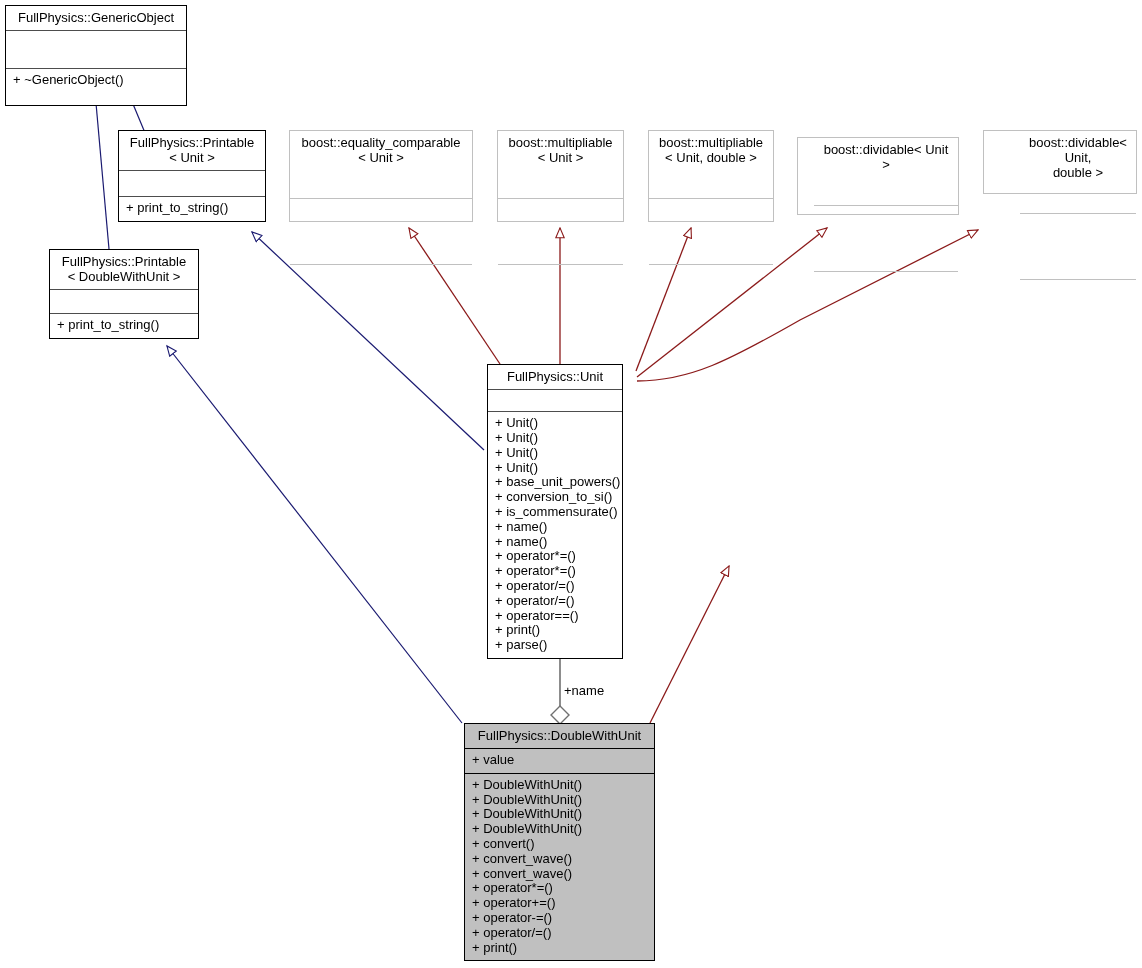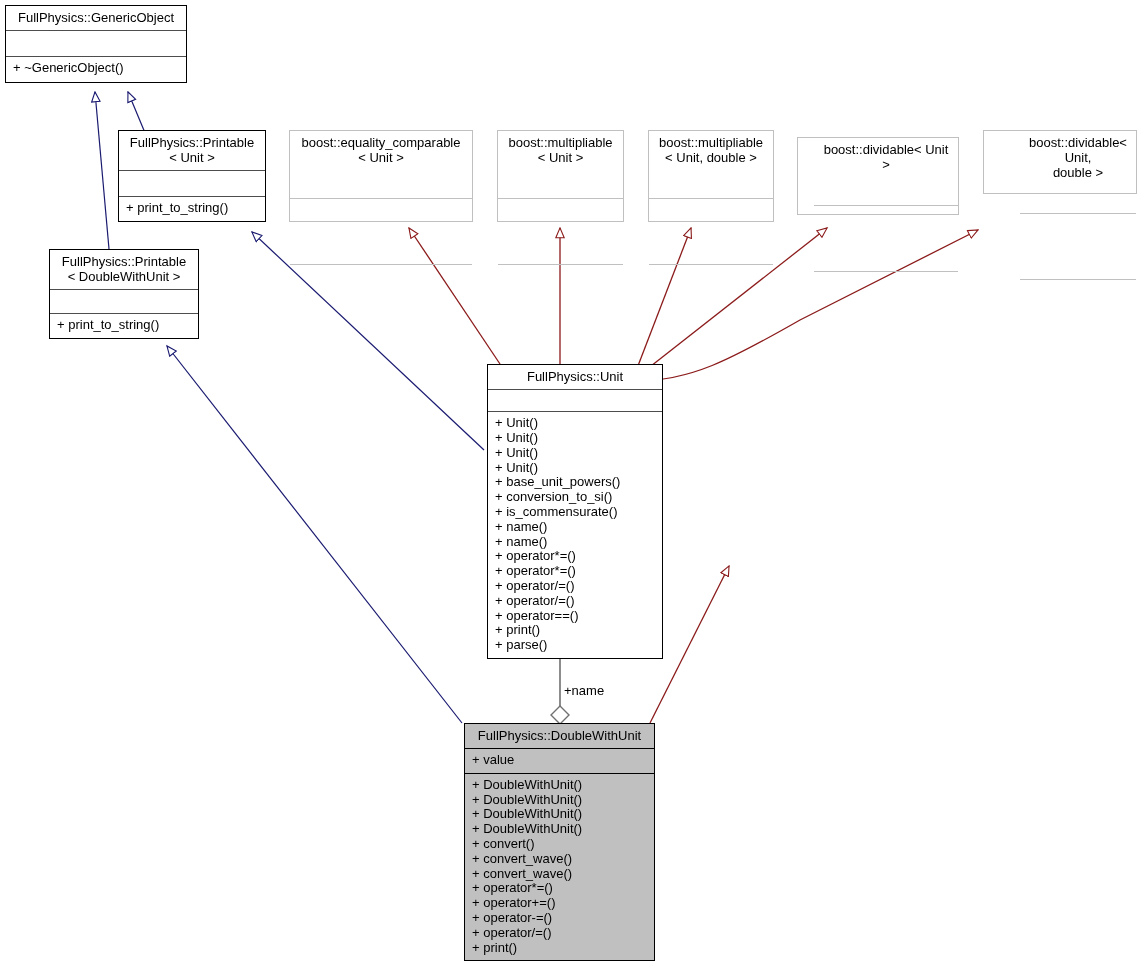--- a/index.html
+++ b/index.html
@@ -145,21 +145,21 @@
     <g>
       <path d="M650,723 L729,566" fill="none" stroke="#8b1a1a" stroke-width="1.3" marker-end="url(#red-hollow-tri)"></path>
     </g>
 
     <g>
       <path d="M560,659 L560,706" fill="none" stroke="#707070" stroke-width="1.6"></path>
       <path d="M560,706 L569,715 L560,724 L551,715 Z" fill="#ffffff" stroke="#707070" stroke-width="1.4"></path>
     </g>
   </svg>
 
-  <div class="uml-box plain" style="left:5px; top:5px; width:182px; height:78px;">
+  <div class="uml-box plain" style="left:5px; top:5px; width:182px; height:101px;">
     <div class="box-title">FullPhysics::GenericObject</div>
     <div class="sep"></div>
     <div class="box-attrs empty-compartment"></div>
     <div class="sep"></div>
     <div class="box-ops">
       <div class="member">+ ~GenericObject()</div>
     </div>
   </div>
 
   <div class="uml-box plain" style="left:118px; top:130px; width:148px; height:92px;">
@@ -221,21 +221,21 @@
     <div class="box-title">FullPhysics::Printable
 &lt; DoubleWithUnit &gt;</div>
     <div class="sep"></div>
     <div class="box-attrs empty-compartment"></div>
     <div class="sep"></div>
     <div class="box-ops">
       <div class="member">+ print_to_string()</div>
     </div>
   </div>
 
-  <div class="uml-box plain" style="left:487px; top:364px; width:176px; height:295px;">
+  <div class="uml-box plain" style="left:487px; top:364px; width:136px; height:295px;">
     <div class="box-title">FullPhysics::Unit</div>
     <div class="sep"></div>
     <div class="box-attrs empty-compartment"></div>
     <div class="sep"></div>
     <div class="box-ops">
       <div class="member">+ Unit()</div>
       <div class="member">+ Unit()</div>
       <div class="member">+ Unit()</div>
       <div class="member">+ Unit()</div>
       <div class="member">+ base_unit_powers()</div>

